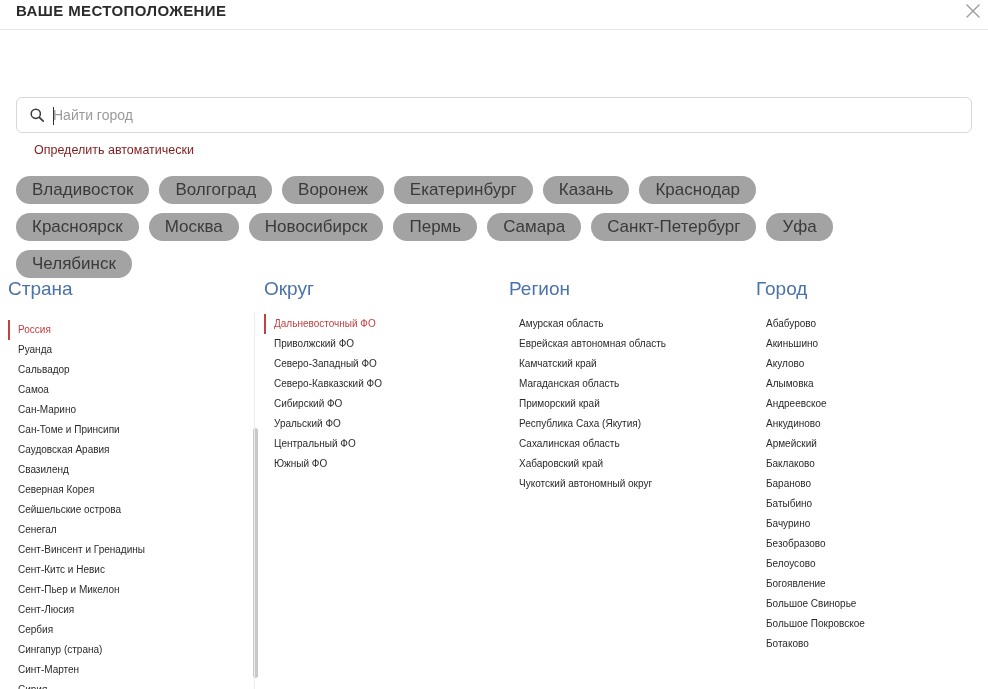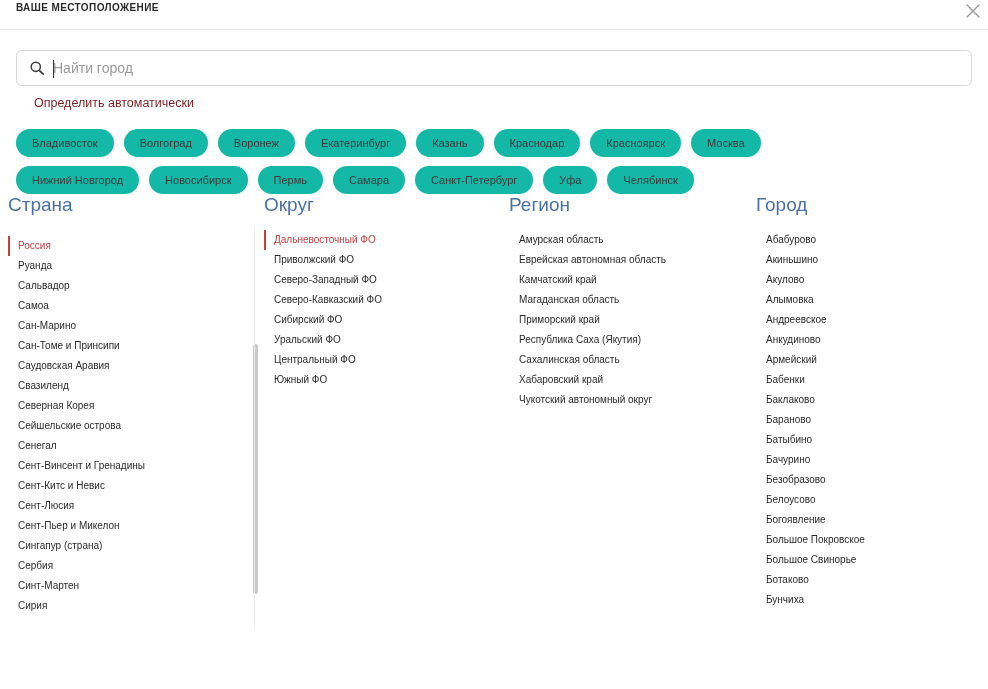--- a/index.html
+++ b/index.html
@@ -19,21 +19,21 @@
   
   .header {
     height: 30px;
     border-bottom: 1px solid #e8e8e8;
     display: flex;
     align-items: flex-start;
     padding: 0 16px;
     position: relative;
   }
   .header-title {
-    font-size: 10px;
+    font-size: 15px;
     letter-spacing: 0.4px;
     color: #2b2b2b;
     font-weight: bold;
     padding-top: 2px;
   }
   .close-icon {
     position: absolute;
     right: 4px;
     top: 0px;
     width: 22px; height: 22px;
@@ -48,20 +48,21 @@
   }
   .search-box {
     position: relative;
     height: 36px;
     border: 1px solid #d8d8d8;
     border-radius: 6px;
     background: #fff;
     display: flex;
     align-items: center;
     box-shadow: 0 0 0 0 rgba(0,0,0,0);
+    margin-top: 47px;
   }
   .search-icon {
     width: 16px; height: 16px;
     margin-left: 12px;
     margin-right: 8px;
     color: #3c3c3c;
     flex: none;
   }
   .search-icon svg { display:block; }
   .search-input {
@@ -94,24 +95,24 @@
 
   
   .chips {
     padding: 18px 16px 0 16px;
     display: flex;
     flex-wrap: wrap;
     gap: 9px 10px;
     max-width: 880px;
   }
   .chip {
-    background: #14b8a6;
+    background: #a3a3a3;
     border-radius: 16px;
     padding: 7px 16px;
-    font-size: 11px;
+    font-size: 17px;
     color: #3a3a3a;
     cursor: pointer;
     white-space: nowrap;
     line-height: 14px;
   }
 
   
   .columns {
     display: flex;
     padding: 0 0 0 8px;
@@ -215,21 +216,20 @@
 
   <div class="chips">
     <div class="chip">Владивосток</div>
     <div class="chip">Волгоград</div>
     <div class="chip">Воронеж</div>
     <div class="chip">Екатеринбург</div>
     <div class="chip">Казань</div>
     <div class="chip">Краснодар</div>
     <div class="chip">Красноярск</div>
     <div class="chip">Москва</div>
-    <div class="chip">Нижний Новгород</div>
     <div class="chip">Новосибирск</div>
     <div class="chip">Пермь</div>
     <div class="chip">Самара</div>
     <div class="chip">Санкт-Петербург</div>
     <div class="chip">Уфа</div>
     <div class="chip">Челябинск</div>
   </div>
 
   <div class="columns">
 
@@ -243,24 +243,24 @@
         <li class="col-item">Самоа</li>
         <li class="col-item">Сан-Марино</li>
         <li class="col-item">Сан-Томе и Принсипи</li>
         <li class="col-item">Саудовская Аравия</li>
         <li class="col-item">Свазиленд</li>
         <li class="col-item">Северная Корея</li>
         <li class="col-item">Сейшельские острова</li>
         <li class="col-item">Сенегал</li>
         <li class="col-item">Сент-Винсент и Гренадины</li>
         <li class="col-item">Сент-Китс и Невис</li>
+        <li class="col-item">Сент-Пьер и Микелон</li>
         <li class="col-item">Сент-Люсия</li>
-        <li class="col-item">Сент-Пьер и Микелон</li>
+        <li class="col-item">Сербия</li>
         <li class="col-item">Сингапур (страна)</li>
-        <li class="col-item">Сербия</li>
         <li class="col-item">Синт-Мартен</li>
         <li class="col-item">Сирия</li>
       </ul>
       <div class="scroll-track" style="right:-4px;">
         <div class="scroll-thumb"></div>
       </div>
     </div>
 
     <div class="col col-district">
       <div class="vdivider"></div>
@@ -295,29 +295,27 @@
     <div class="col col-city">
       <div class="col-title">Город</div>
       <ul class="col-list">
         <li class="col-item">Абабурово</li>
         <li class="col-item">Акиньшино</li>
         <li class="col-item">Акулово</li>
         <li class="col-item">Алымовка</li>
         <li class="col-item">Андреевское</li>
         <li class="col-item">Анкудиново</li>
         <li class="col-item">Армейский</li>
-        <li class="col-item">Бабенки</li>
         <li class="col-item">Баклаково</li>
         <li class="col-item">Бараново</li>
         <li class="col-item">Батыбино</li>
         <li class="col-item">Бачурино</li>
         <li class="col-item">Безобразово</li>
         <li class="col-item">Белоусово</li>
         <li class="col-item">Богоявление</li>
+        <li class="col-item">Большое Свинорье</li>
         <li class="col-item">Большое Покровское</li>
-        <li class="col-item">Большое Свинорье</li>
         <li class="col-item">Ботаково</li>
-        <li class="col-item">Бунчиха</li>
       </ul>
     </div>
 
   </div>
 </div>
 
 </body></html>

